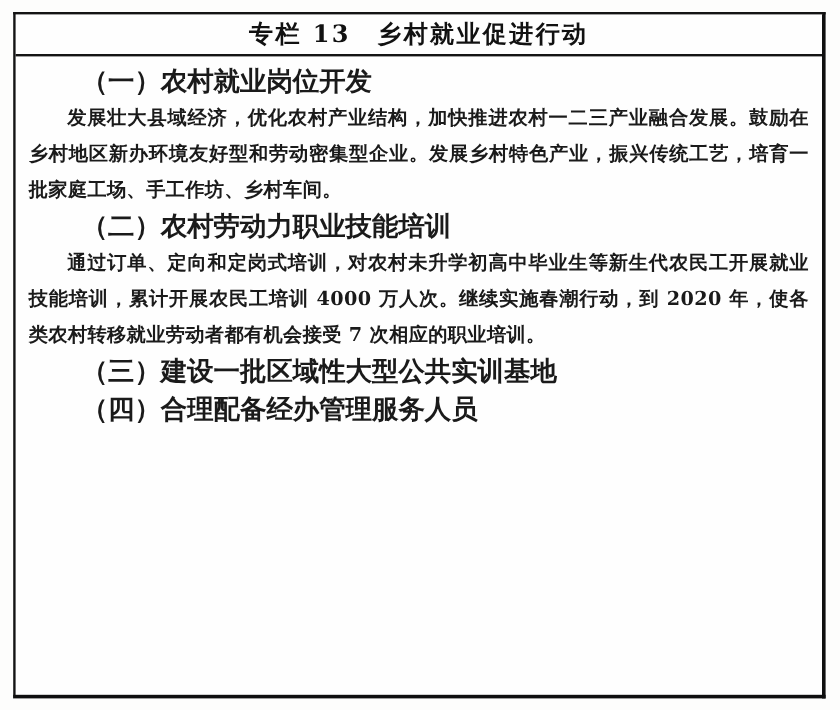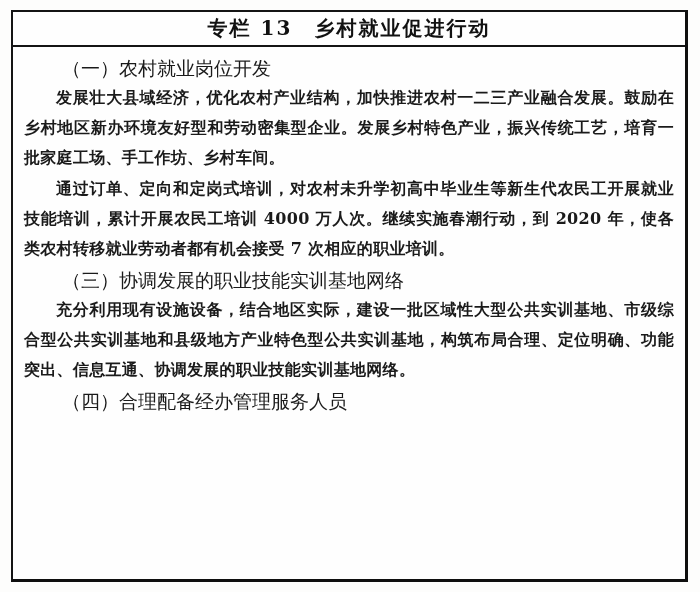--- a/index.html
+++ b/index.html
@@ -41,22 +41,22 @@
   .panel-body {
     padding: 5px 11px 0 11px;
     color: #1a1a1a;
     font-weight: bold;
     font-size: 17px;
   }
   .section { margin-top: 1px; }
   .section-heading {
     text-indent: 2em;
     line-height: 30px;
-    font-size: 19px;
-    font-weight: normal;
+    font-size: 22px;
+    font-weight: bold;
     white-space: nowrap;
   }
   .section-para {
     text-indent: 2em;
     line-height: 30px;
     font-size: 16px;
     font-weight: bold;
     text-align: justify;
     letter-spacing: 0.3px;
   }
@@ -72,26 +72,26 @@
     </div>
 
     <div class="panel-body">
 
       <div class="section">
         <div class="section-heading">（一）农村就业岗位开发</div>
         <div class="section-para">发展壮大县域经济，优化农村产业结构，加快推进农村一二三产业融合发展。鼓励在乡村地区新办环境友好型和劳动密集型企业。发展乡村特色产业，振兴传统工艺，培育一批家庭工场、手工作坊、乡村车间。</div>
       </div>
 
       <div class="section">
+        <div class="section-heading">（二）农村劳动力职业技能培训</div>
         <div class="section-para">通过订单、定向和定岗式培训，对农村未升学初高中毕业生等新生代农民工开展就业技能培训，累计开展农民工培训 4000 万人次。继续实施春潮行动，到 2020 年，使各类农村转移就业劳动者都有机会接受 7 次相应的职业培训。</div>
       </div>
 
       <div class="section">
-        <div class="section-heading">（三）协调发展的职业技能实训基地网络</div>
-        <div class="section-para">充分利用现有设施设备，结合地区实际，建设一批区域性大型公共实训基地、市级综合型公共实训基地和县级地方产业特色型公共实训基地，构筑布局合理、定位明确、功能突出、信息互通、协调发展的职业技能实训基地网络。</div>
+        <div class="section-heading">（三）建设一批区域性大型公共实训基地</div>
       </div>
 
       <div class="section">
         <div class="section-heading">（四）合理配备经办管理服务人员</div>
       </div>
 
     </div>
   </div>
 </div>
 

